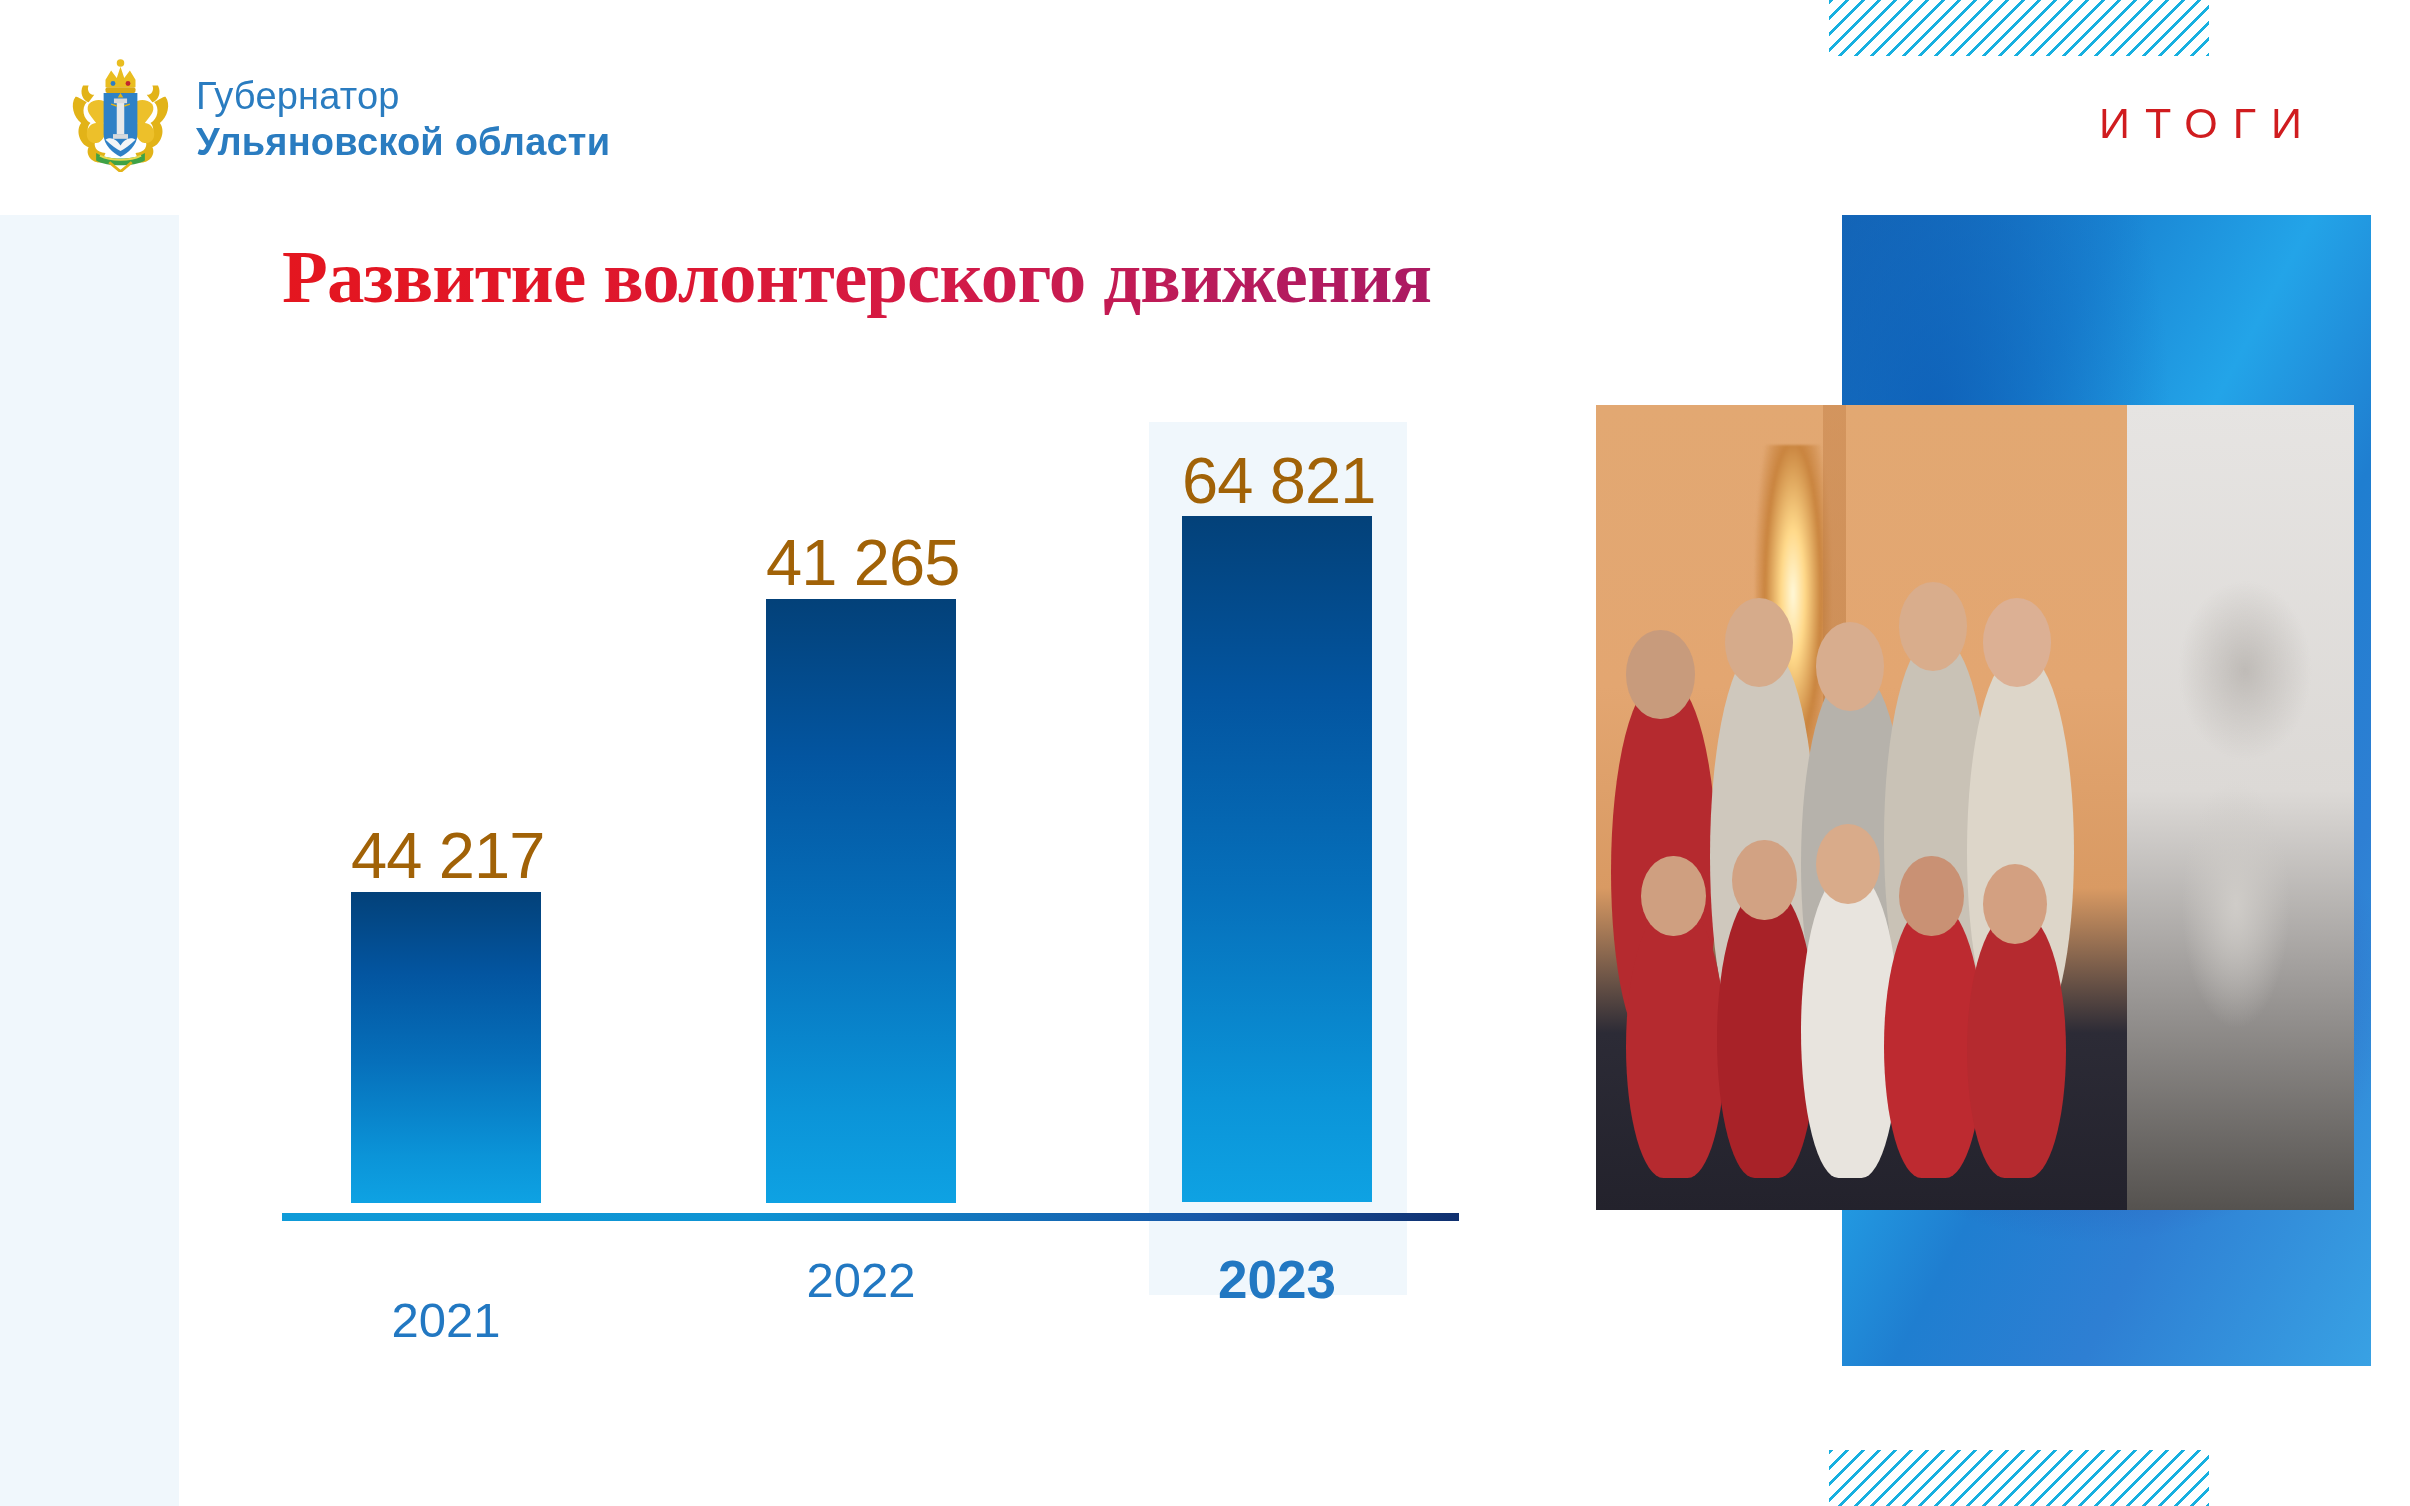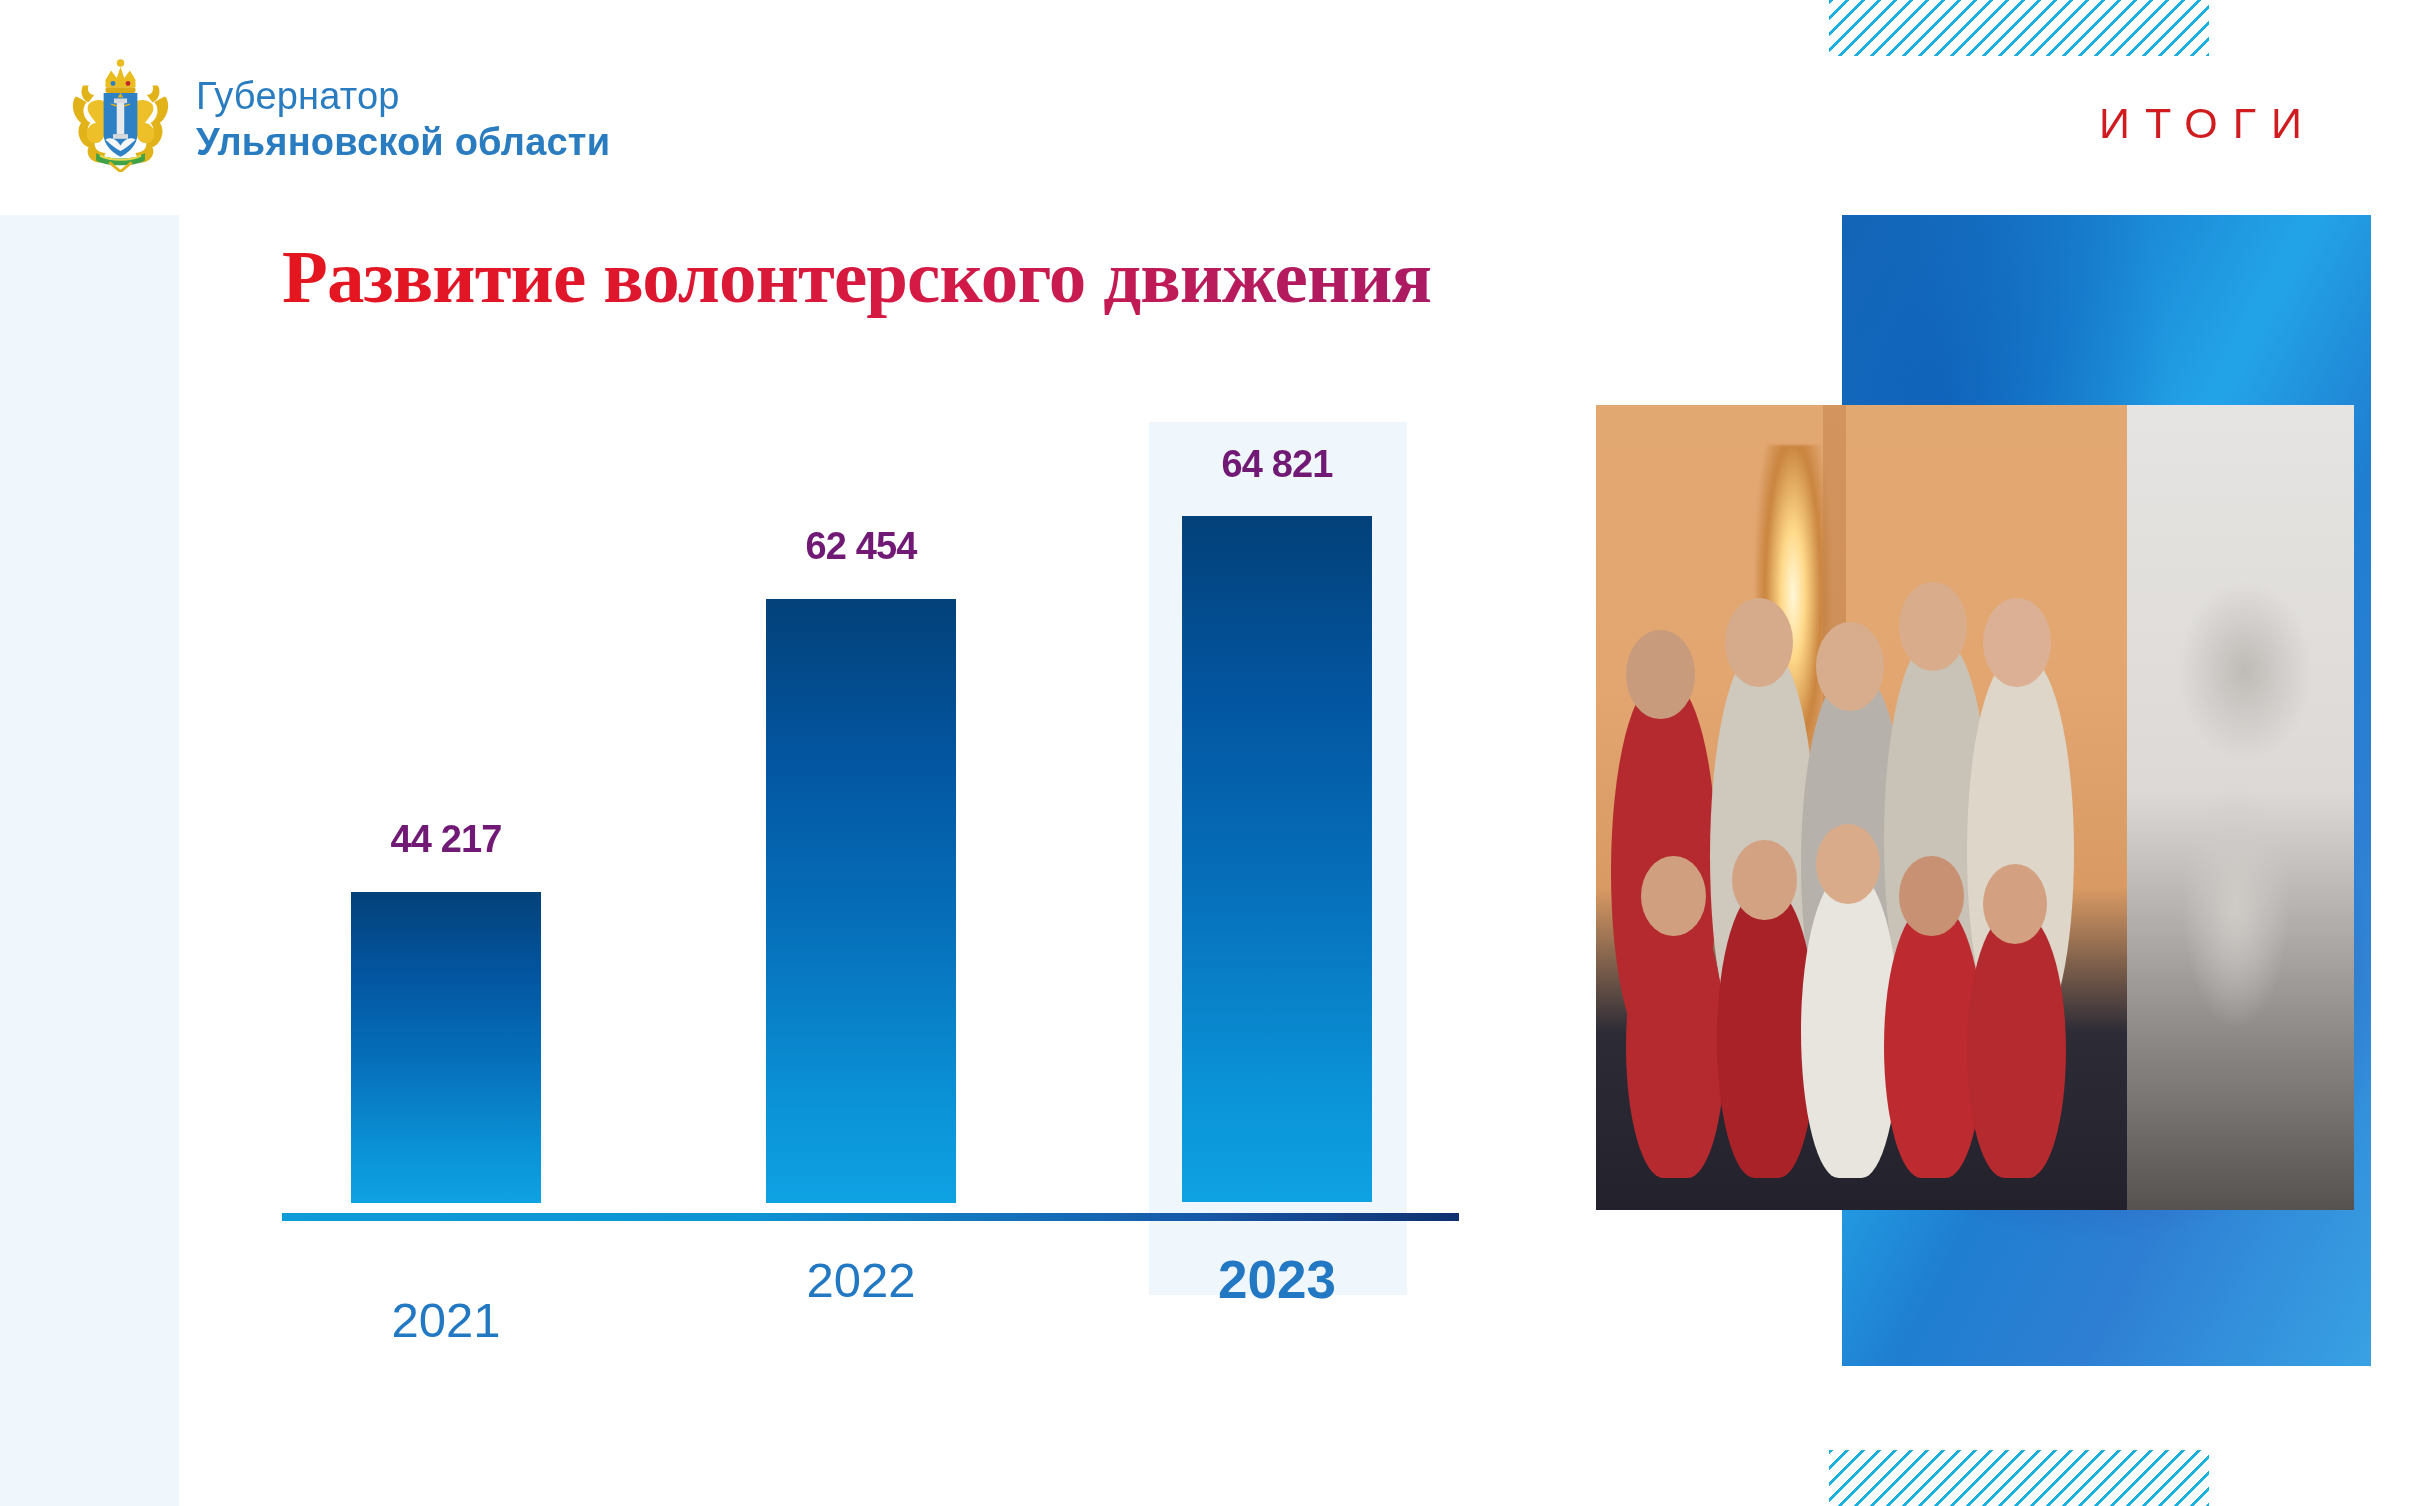--- a/index.html
+++ b/index.html
@@ -109,22 +109,22 @@
     position:absolute; left:282px; top:1213px; width:1177px; height:7.5px;
     background:linear-gradient(90deg,#0f9bd8 0%, #0e93d3 40%, #1858a8 78%, #10306f 100%);
   }
 
   .bar { position:absolute; background:linear-gradient(180deg,#034179 0%, #0355a0 26%, #0670bb 55%, #0b94d8 85%, #0ea2e3 100%); }
   .bar1 { left:351px;  top:892px;  width:190px; height:311px; }
   .bar2 { left:766px;  top:599px;  width:190px; height:604px; }
   .bar3 { left:1182px; top:516px;  width:190px; height:686px; }
 
   .val {
-    position:absolute; color:#701a75; font-weight:700; white-space:nowrap;
-    font-size:38px; letter-spacing:-0.9px;
+    position:absolute; color:#a16207; font-weight:400; white-space:nowrap;
+    font-size:65px; letter-spacing:-0.9px;
   }
   .val1 { left:351px;  top:818px;  width:190px; text-align:center; }
   .val2 { left:766px;  top:525px;  width:190px; text-align:center; }
   .val3 { left:1182px; top:443px;  width:190px; text-align:center; }
 
   .xlab { position:absolute; color:#2278c2; font-size:49px; white-space:nowrap; text-align:center; width:190px;}
   .xlab1 { left:351px;  top:1252px; font-weight:400;margin-top:40px; }
   .xlab2 { left:766px;  top:1252px; font-weight:400; }
   .xlab3 { left:1182px; top:1249px; font-weight:700; font-size:53px;}
 </style>
@@ -219,21 +219,21 @@
 
     <div class="highlight-col"></div>
 
     <div class="bar bar1"></div>
     <div class="bar bar2"></div>
     <div class="bar bar3"></div>
 
     <div class="axis-line"></div>
 
     <div class="val val1">44 217</div>
-    <div class="val val2">62 454</div>
+    <div class="val val2">41 265</div>
     <div class="val val3">64 821</div>
 
     <div class="xlab xlab1">2021</div>
     <div class="xlab xlab2">2022</div>
     <div class="xlab xlab3">2023</div>
   </div>
 
 </div>
 
 

